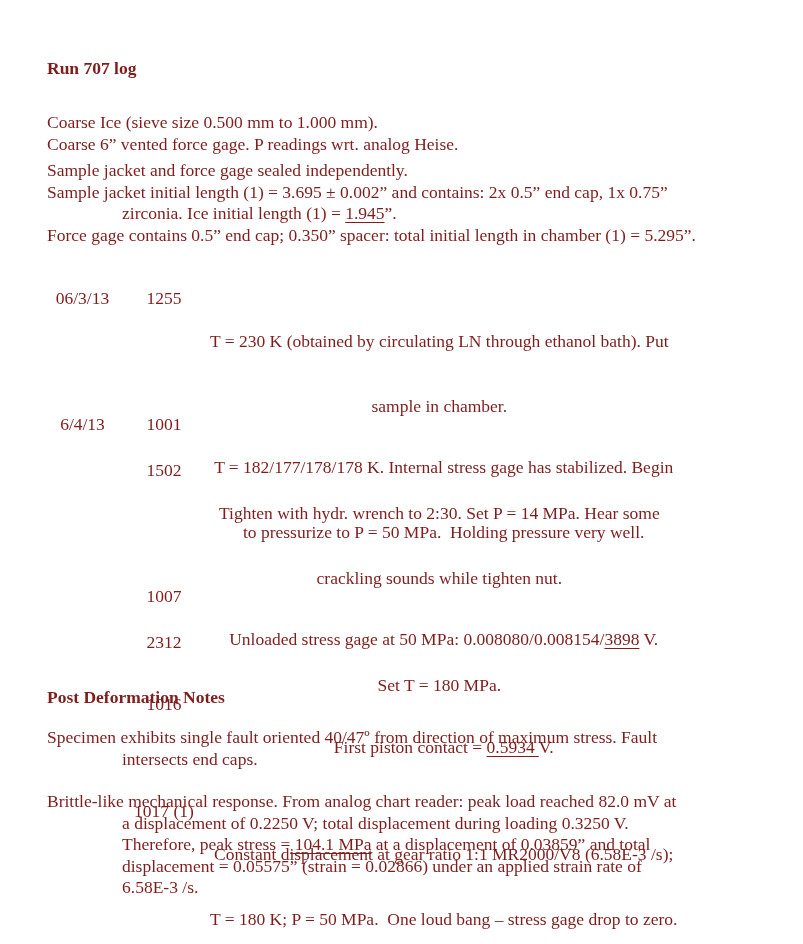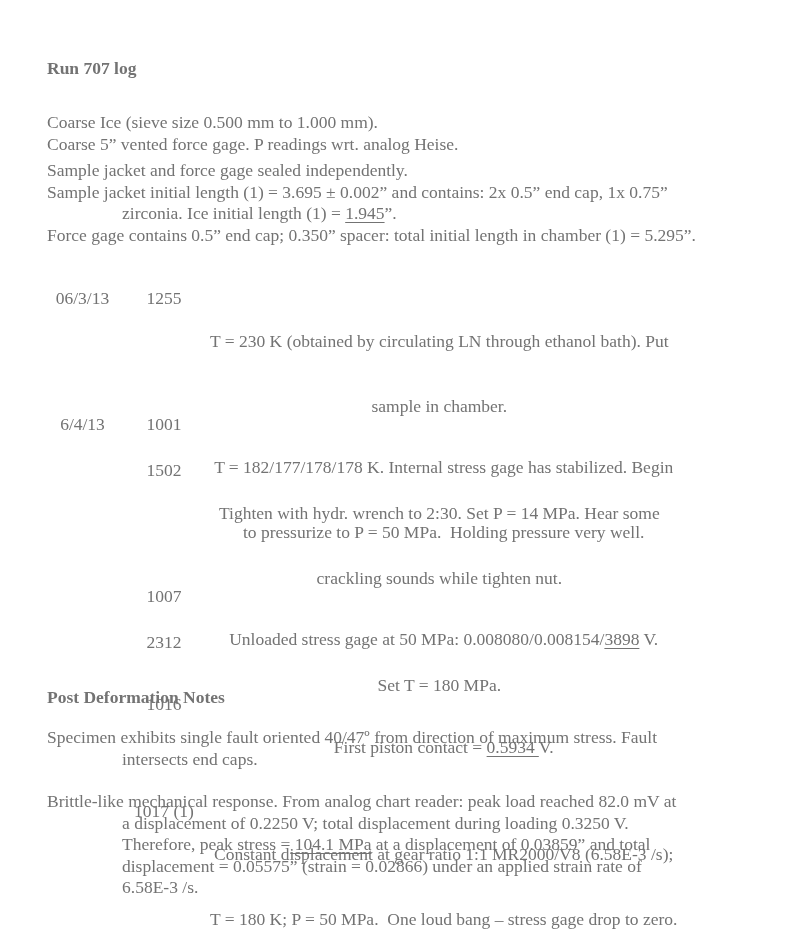--- a/index.html
+++ b/index.html
@@ -1,20 +1,20 @@
 <!DOCTYPE html>
 <html><head>
 <meta charset="utf-8">
 <style>
   html,body{margin:0;padding:0;background:#ffffff;}
   .page{
     position:relative;
     width:803px;height:944px;
     background:#ffffff;
-    color:#737373;
+    color:#7f1d1d;
     font-family:"Liberation Serif","DejaVu Serif",serif;
     font-size:17.5px;
     line-height:21.5px;
     overflow:hidden;
   }
   .block{position:absolute;left:47px;}
   .heading{font-weight:bold;margin:0;font-size:17.5px;line-height:21.5px;}
   .ln{white-space:pre;}
   .indent{padding-left:75px;}
   .entry{display:grid;grid-template-columns:71px 92px auto;align-items:start;}
@@ -23,21 +23,21 @@
 </style>
 </head>
 <body>
 
 <div class="page">
 
   <h1 class="block heading" style="top:58px">Run 707 log</h1>
 
   <div class="block" style="top:112px">
     <div class="ln">Coarse Ice (sieve size 0.500 mm to 1.000 mm).</div>
-    <div class="ln">Coarse 5” vented force gage. P readings wrt. analog Heise.</div>
+    <div class="ln">Coarse 6” vented force gage. P readings wrt. analog Heise.</div>
   </div>
 
   <div class="block" style="top:160px">
     <div class="ln">Sample jacket and force gage sealed independently.</div>
     <div class="ln">Sample jacket initial length (1) = 3.695 ± 0.002” and contains: 2x 0.5” end cap, 1x 0.75”</div>
     <div class="ln indent"><span>zirconia. Ice initial length (1) = </span><span class="u">1.945</span><span>”.</span></div>
     <div class="ln">Force gage contains 0.5” end cap; 0.350” spacer: total initial length in chamber (1) = 5.295”.</div>
   </div>
 
   <div class="block" style="top:288px">

